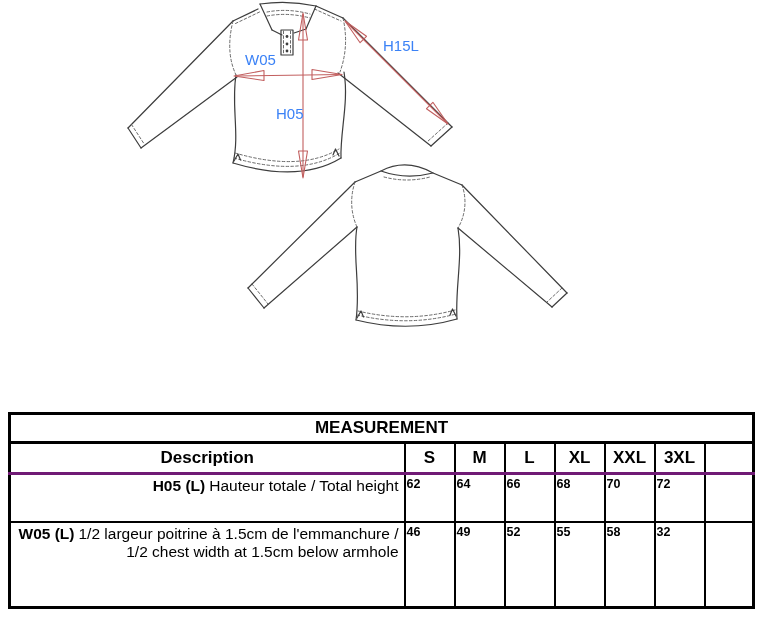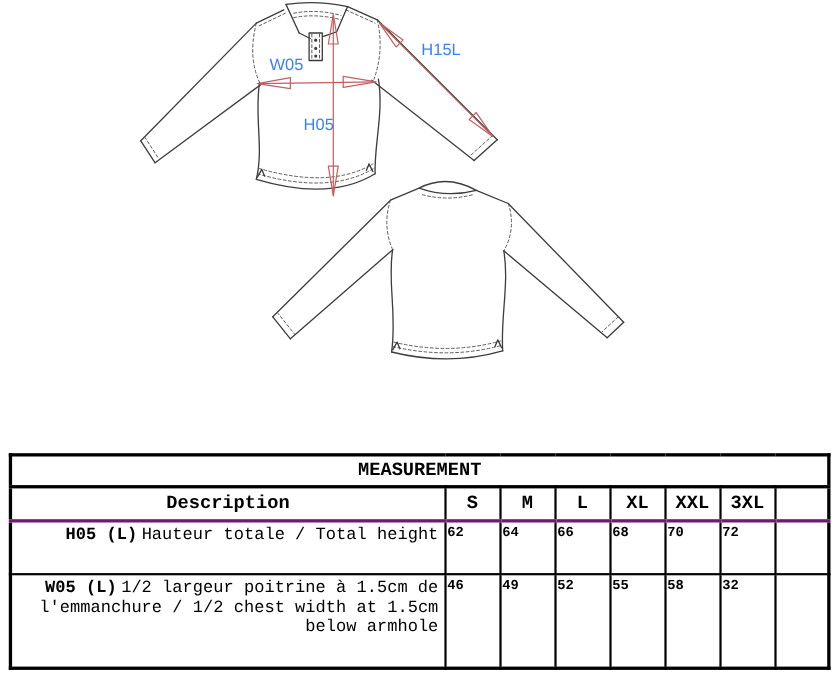--- a/index.html
+++ b/index.html
@@ -12,21 +12,21 @@
     position:absolute;font-size:15px;color:#3b82f6;font-weight:normal;
     font-family:"Liberation Sans",sans-serif;line-height:1;
   }
   table.meas{
     position:absolute;left:8px;top:412px;width:744px;
     border-collapse:collapse;table-layout:fixed;
     border:3px solid #000;background:#fff;
   }
   table.meas td{
     border:2px solid #000;color:#000;overflow:hidden;
-    font-family:Liberation Mono, monospace;
+    font-family:Liberation Sans, sans-serif;
   }
   tr.title-row td{
     height:24px;text-align:center;font-weight:bold;font-size:17px;
     border-bottom:3px solid #000;vertical-align:middle;
   }
   tr.head-row td{
     height:26px;text-align:center;font-weight:bold;font-size:17px;
     border-bottom:3px solid #701a75;vertical-align:middle;
   }
   td.desc{

